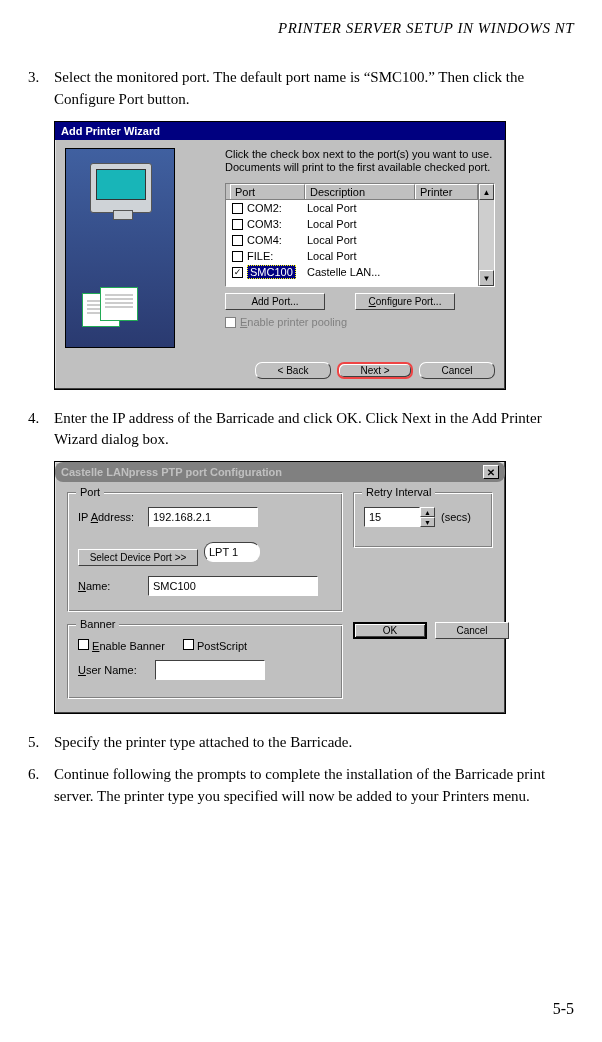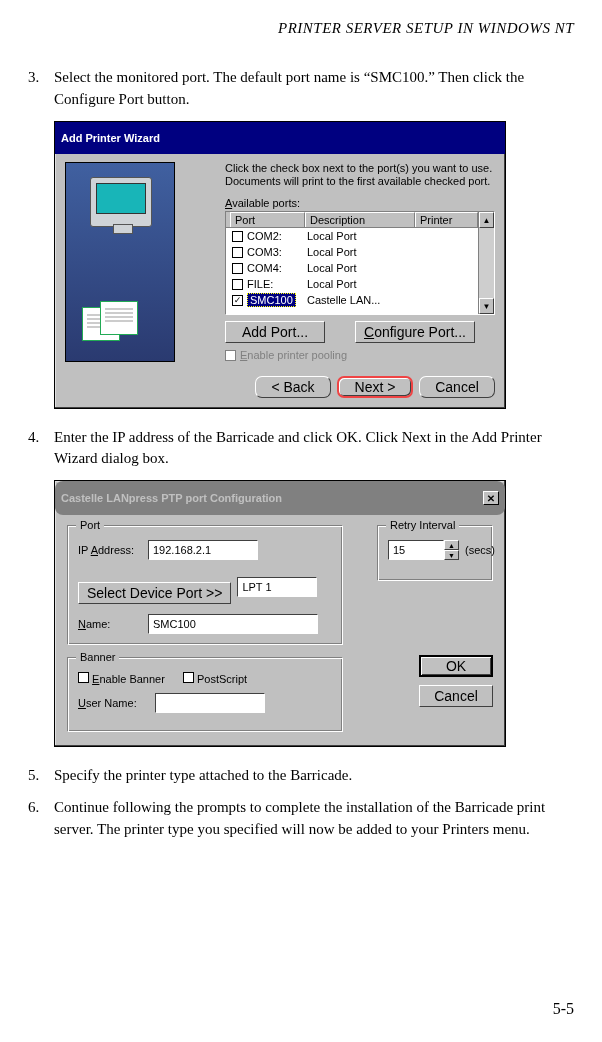--- a/index.html
+++ b/index.html
@@ -44,21 +44,21 @@
       border: 1px solid #000;
       background: #c0c0c0;
       font-family: 'MS Sans Serif', Arial, sans-serif;
       font-size: 11px;
       box-shadow: inset -1px -1px #404040, inset 1px 1px #dfdfdf;
     }
     .titlebar {
       background: linear-gradient(to right, #000080, #000080);
       color: #fff;
       font-weight: bold;
-      padding: 10px 6px;
+      padding: 3px 6px;
       font-size: 11px;
     }
     .dlg1-body {
       display: flex;
       padding: 8px 10px 6px 10px;
       gap: 10px;
     }
     .side-graphic {
       width: 110px;
       height: 200px;
@@ -148,21 +148,21 @@
       border-right:1px solid #404040; border-bottom:1px solid #404040;
       display:flex; align-items:center; justify-content:center;
       font-size:8px;
     }
     .scroll-track{ flex:1; background:repeating-conic-gradient(#c0c0c0 0% 25%, #dcdcdc 0% 50%) 50% / 2px 2px; }
     .btn-row { display:flex; gap:30px; margin-top:6px; }
     .winbtn {
       background:#c0c0c0;
       border-top:1px solid #fff; border-left:1px solid #fff;
       border-right:1px solid #404040; border-bottom:1px solid #404040;
-      padding:2px 8px; font-size:14px; min-width:100px;
+      padding:2px 8px; font-size:10px; min-width:100px;
       text-align:center; display:inline-block;
     }
     .chkline{ display:flex; align-items:center; gap:4px; margin-top:6px; color:#808080; }
     .dlg1-footer{
       display:flex; justify-content:flex-end; gap:6px;
       padding:8px 10px 10px;
     }
     .dlg1-footer .winbtn{ min-width:76px;border-radius:7px; }
     .dlg1-footer .default{ border:2px solid #ef4444; padding:1px 13px; box-shadow: inset 1px 1px #fff, inset -1px -1px #404040; }
 
@@ -197,35 +197,35 @@
     .field-row label{ width:64px; }
     .wininput{
       background:#fff; border-top:1px solid #404040; border-left:1px solid #404040;
       border-right:1px solid #fff; border-bottom:1px solid #fff;
       padding:2px 4px; font-family:inherit; font-size:11px;
       height:20px;
     }
     .port-group .wininput.ip{ width:110px; }
     .port-group .wininput.name{ width:170px; }
     .devbtn{ min-width:120px;margin-top:12px; }
-    .devport{ width:80px; }
+    .devport{ width:56px;border-radius:9px; }
     .retry-box .spin{
       display:inline-flex; align-items:stretch;
     }
     .retry-box .spin input{ width:56px; }
     .spin-btns{ display:flex; flex-direction:column; }
     .spin-btns .sbtn{
       width:15px; height:10px; background:#c0c0c0;
       border-top:1px solid #fff; border-left:1px solid #fff;
       border-right:1px solid #404040; border-bottom:1px solid #404040;
       font-size:7px; display:flex; align-items:center; justify-content:center;
     }
     .banner-group .row{ display:flex; gap:18px; align-items:center; margin-bottom:8px; }
     .dlg2-buttons{
-      display:flex; flex-direction:column; gap:8px; align-items:flex-end; justify-content:flex-start;
+      display:flex; flex-direction:row; gap:8px; align-items:flex-end; justify-content:flex-start;
     }
     .dlg2-buttons .winbtn{ min-width:74px; }
     .dlg2-buttons .default{ border:2px solid #000; padding:1px 7px; box-shadow: inset 1px 1px #fff, inset -1px -1px #404040;}
 
     .page-num{
       position:absolute; bottom:24px; right:28px;
       font-family: Georgia, serif; font-size:16px;
     }
     .u{ text-decoration: underline; }
   </style>
@@ -248,21 +248,20 @@
         <div class="docs-icon">
           <div class="sheet s1"></div>
           <div class="sheet s2"></div>
         </div>
       </div>
       <div class="dlg1-right">
         <div class="instr">
           <span>Click the check box next to the port(s) you want to use.</span><br>
           <span>Documents will print to the first available checked port.</span>
         </div>
-        <div class="ports-label"><span class="u">A</span>vailable ports:</div>
         <div class="ports-box">
           <div class="ports-list">
             <div class="ports-head">
               <div class="hcell">Port</div>
               <div class="hcell">Description</div>
               <div class="hcell">Printer</div>
             </div>
             <div class="ports-row">
               <div class="pcell">
                   <span class="chk"></span>
@@ -363,21 +362,21 @@
             <span><span class="chk"></span> <span class="u">E</span>nable Banner</span>
             <span><span class="chk"></span> <span>PostScript</span></span>
           </div>
           <div class="row">
             <label><span class="u">U</span>ser Name:</label>
             <input class="wininput" style="width: 110px;">
           </div>
         </div>
       </div>
       <div>
-        <div class="groupbox retry-box" style="height:56px;margin-left:24px;">
+        <div class="groupbox retry-box" style="height:56px;">
           <div class="legend">Retry Interval</div>
           <div style="display:flex; align-items:center; gap:6px;">
             <span class="spin">
               <input class="wininput" value="15" style="">
               <span class="spin-btns">
                 <span class="sbtn">▲</span>
                 <span class="sbtn">▼</span>
               </span>
             </span>
             <span>(secs)</span>

